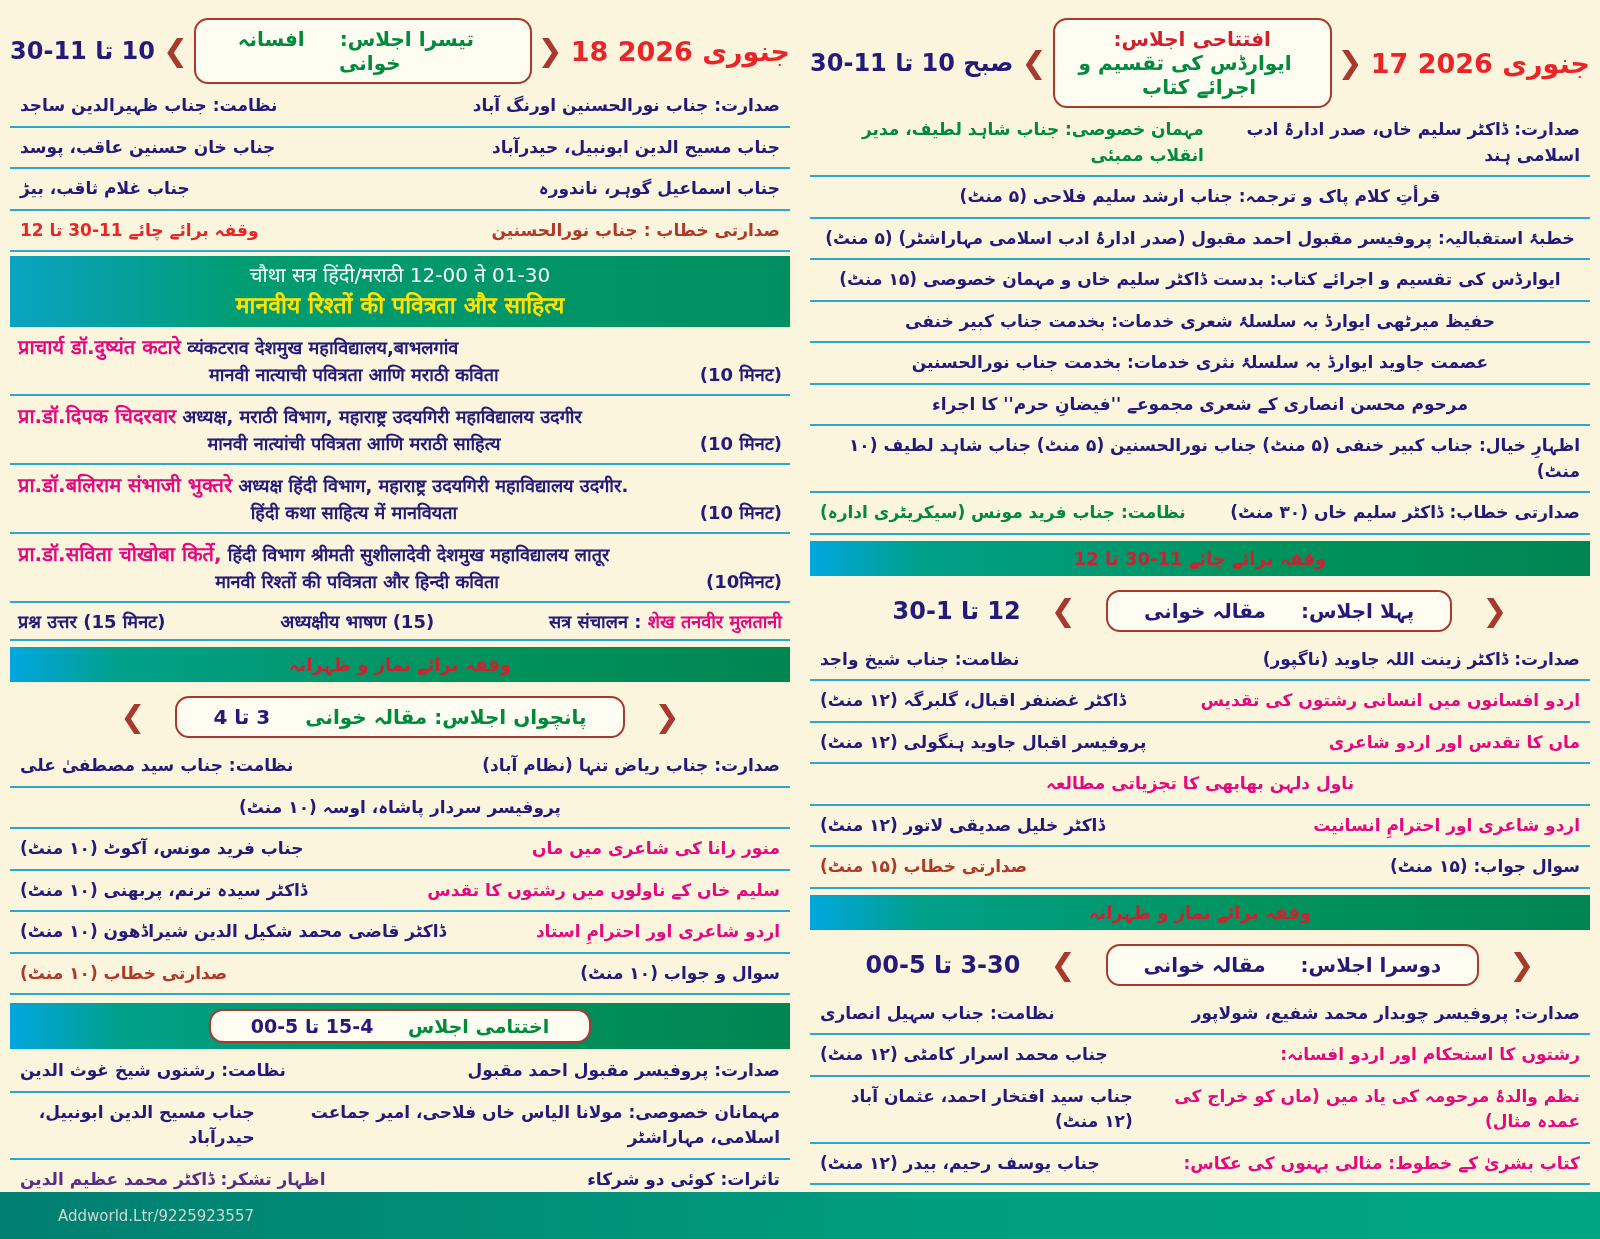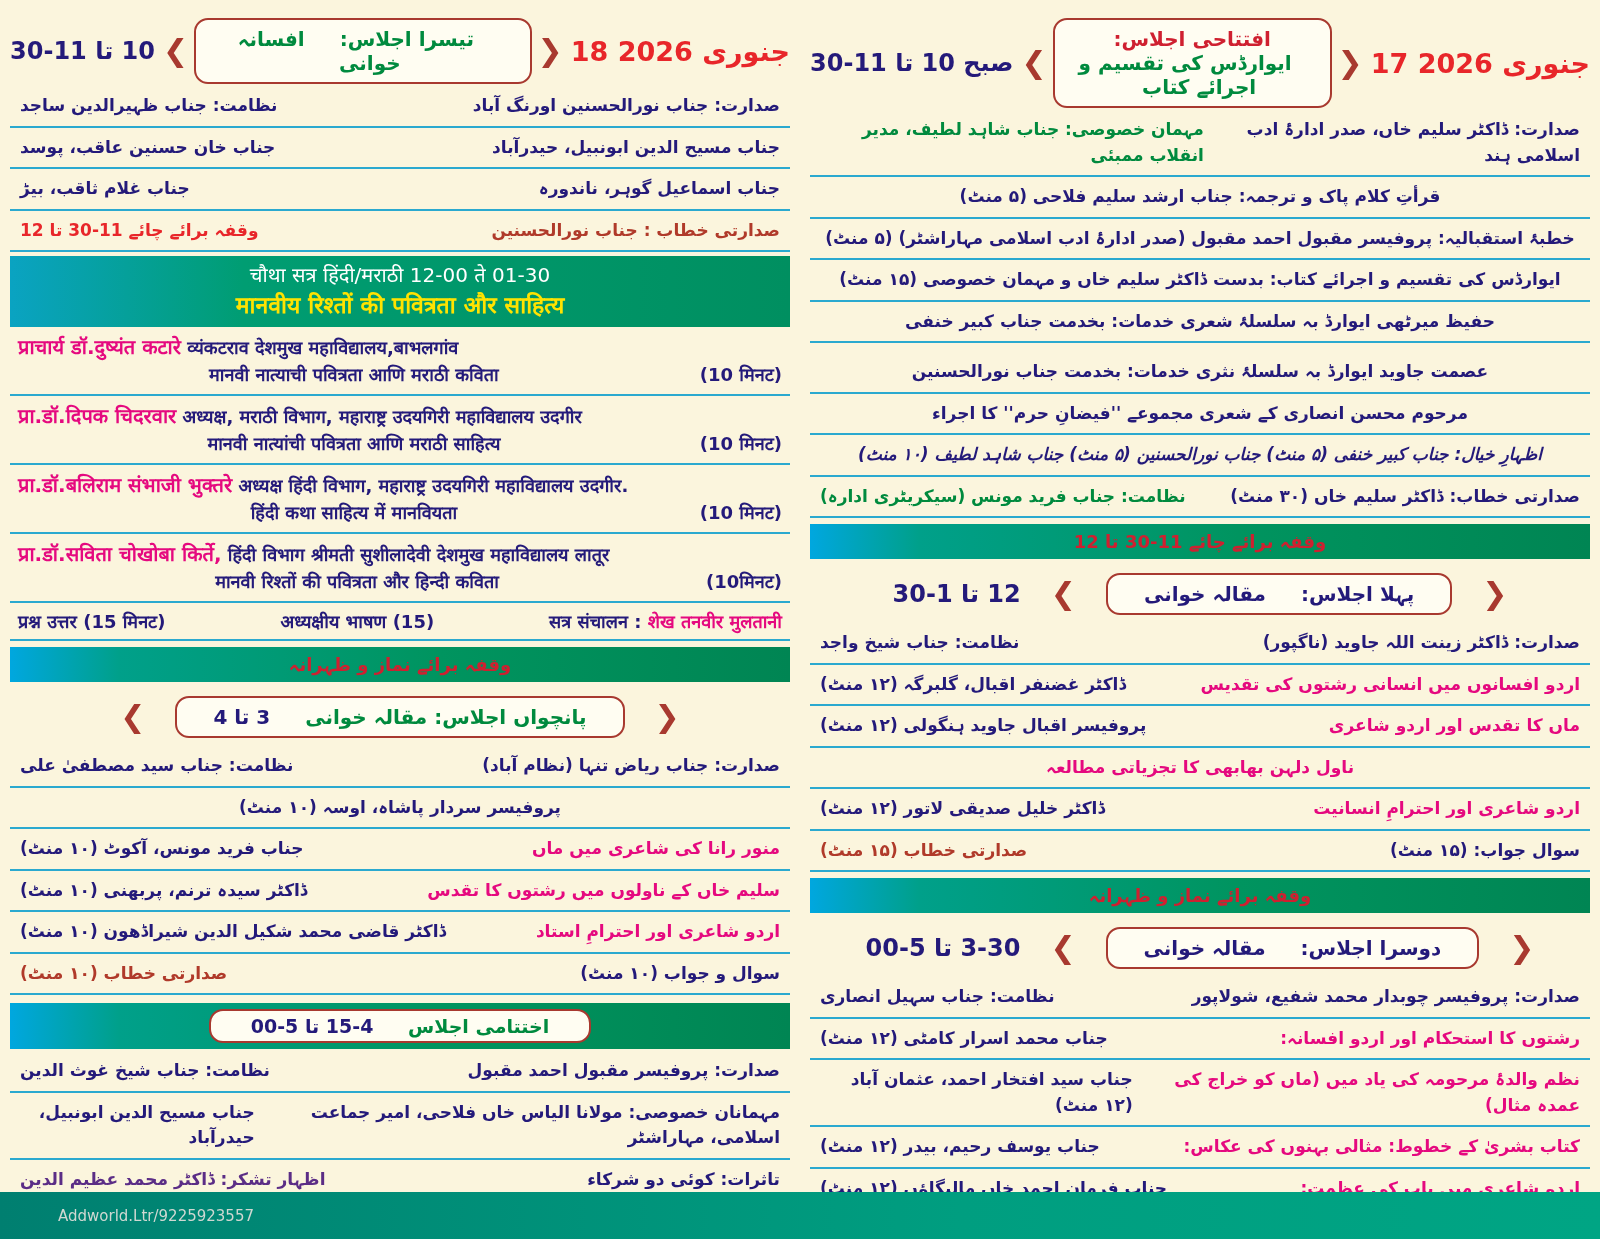--- a/index.html
+++ b/index.html
@@ -221,21 +221,21 @@
         <div class="tbox">
           <span style="color: rgb(0, 138, 62);">اختتامی اجلاس</span>
           <span style="color: rgb(36, 26, 122);">4-15 تا 5-00</span>
         </div>
       </div>
 
       <div class="rows">
 
           <div class="prow">
             <span class="seg" style="color: rgb(36, 26, 122);">صدارت: پروفیسر مقبول احمد مقبول</span>
-            <span class="seg" style="color: rgb(36, 26, 122);">نظامت: جناب شیخ غوث الدین</span>
+            <span class="seg" style="color: rgb(36, 26, 122);">نظامت: رشتوں شیخ غوث الدین</span>
           </div>
 
           <div class="prow">
             <span class="seg" style="color: rgb(36, 26, 122);">مہمانان خصوصی: مولانا الیاس خاں فلاحی، امیر جماعت اسلامی، مہاراشٹر</span>
             <span class="seg" style="color: rgb(36, 26, 122);">جناب مسیح الدین ابونبیل، حیدرآباد</span>
           </div>
 
           <div class="prow">
             <span class="seg" style="color: rgb(36, 26, 122);">تاثرات: کوئی دو شرکاء</span>
             <span class="seg" style="color: rgb(91, 45, 134);">اظہار تشکر: ڈاکٹر محمد عظیم الدین</span>
@@ -280,31 +280,31 @@
             <span class="seg" style="color: rgb(36, 26, 122);">ایوارڈس کی تقسیم و اجرائے کتاب: بدست ڈاکٹر سلیم خاں و مہمان خصوصی (۱۵ منٹ)</span>
 
           </div>
 
           <div class="prow">
             <span class="seg" style="color: rgb(36, 26, 122);">حفیظ میرٹھی ایوارڈ بہ سلسلۂ شعری خدمات: بخدمت جناب کبیر خنفی</span>
 
           </div>
 
           <div class="prow">
-            <span class="seg" style="color: rgb(36, 26, 122); margin-top: 9px;">عصمت جاوید ایوارڈ بہ سلسلۂ نثری خدمات: بخدمت جناب نورالحسنین</span>
+            <span class="seg" style="color: rgb(36, 26, 122);">عصمت جاوید ایوارڈ بہ سلسلۂ نثری خدمات: بخدمت جناب نورالحسنین</span>
 
           </div>
 
           <div class="prow">
             <span class="seg" style="color: rgb(36, 26, 122);">مرحوم محسن انصاری کے شعری مجموعے ''فیضانِ حرم'' کا اجراء</span>
 
           </div>
 
           <div class="prow">
-            <span class="seg" style="color: rgb(36, 26, 122); font-style: italic;">اظہارِ خیال: جناب کبیر خنفی (۵ منٹ)  جناب نورالحسنین (۵ منٹ)  جناب شاہد لطیف (۱۰ منٹ)</span>
+            <span class="seg" style="color: rgb(36, 26, 122);">اظہارِ خیال: جناب کبیر خنفی (۵ منٹ)  جناب نورالحسنین (۵ منٹ)  جناب شاہد لطیف (۱۰ منٹ)</span>
 
           </div>
 
           <div class="prow">
             <span class="seg" style="color: rgb(36, 26, 122);">صدارتی خطاب: ڈاکٹر سلیم خاں (۳۰ منٹ)</span>
             <span class="seg" style="color: rgb(0, 138, 62);">نظامت: جناب فرید مونس (سیکریٹری ادارہ)</span>
           </div>
         </div>
 
       <div class="gbar">وقفہ برائے چائے 11-30 تا 12</div>

